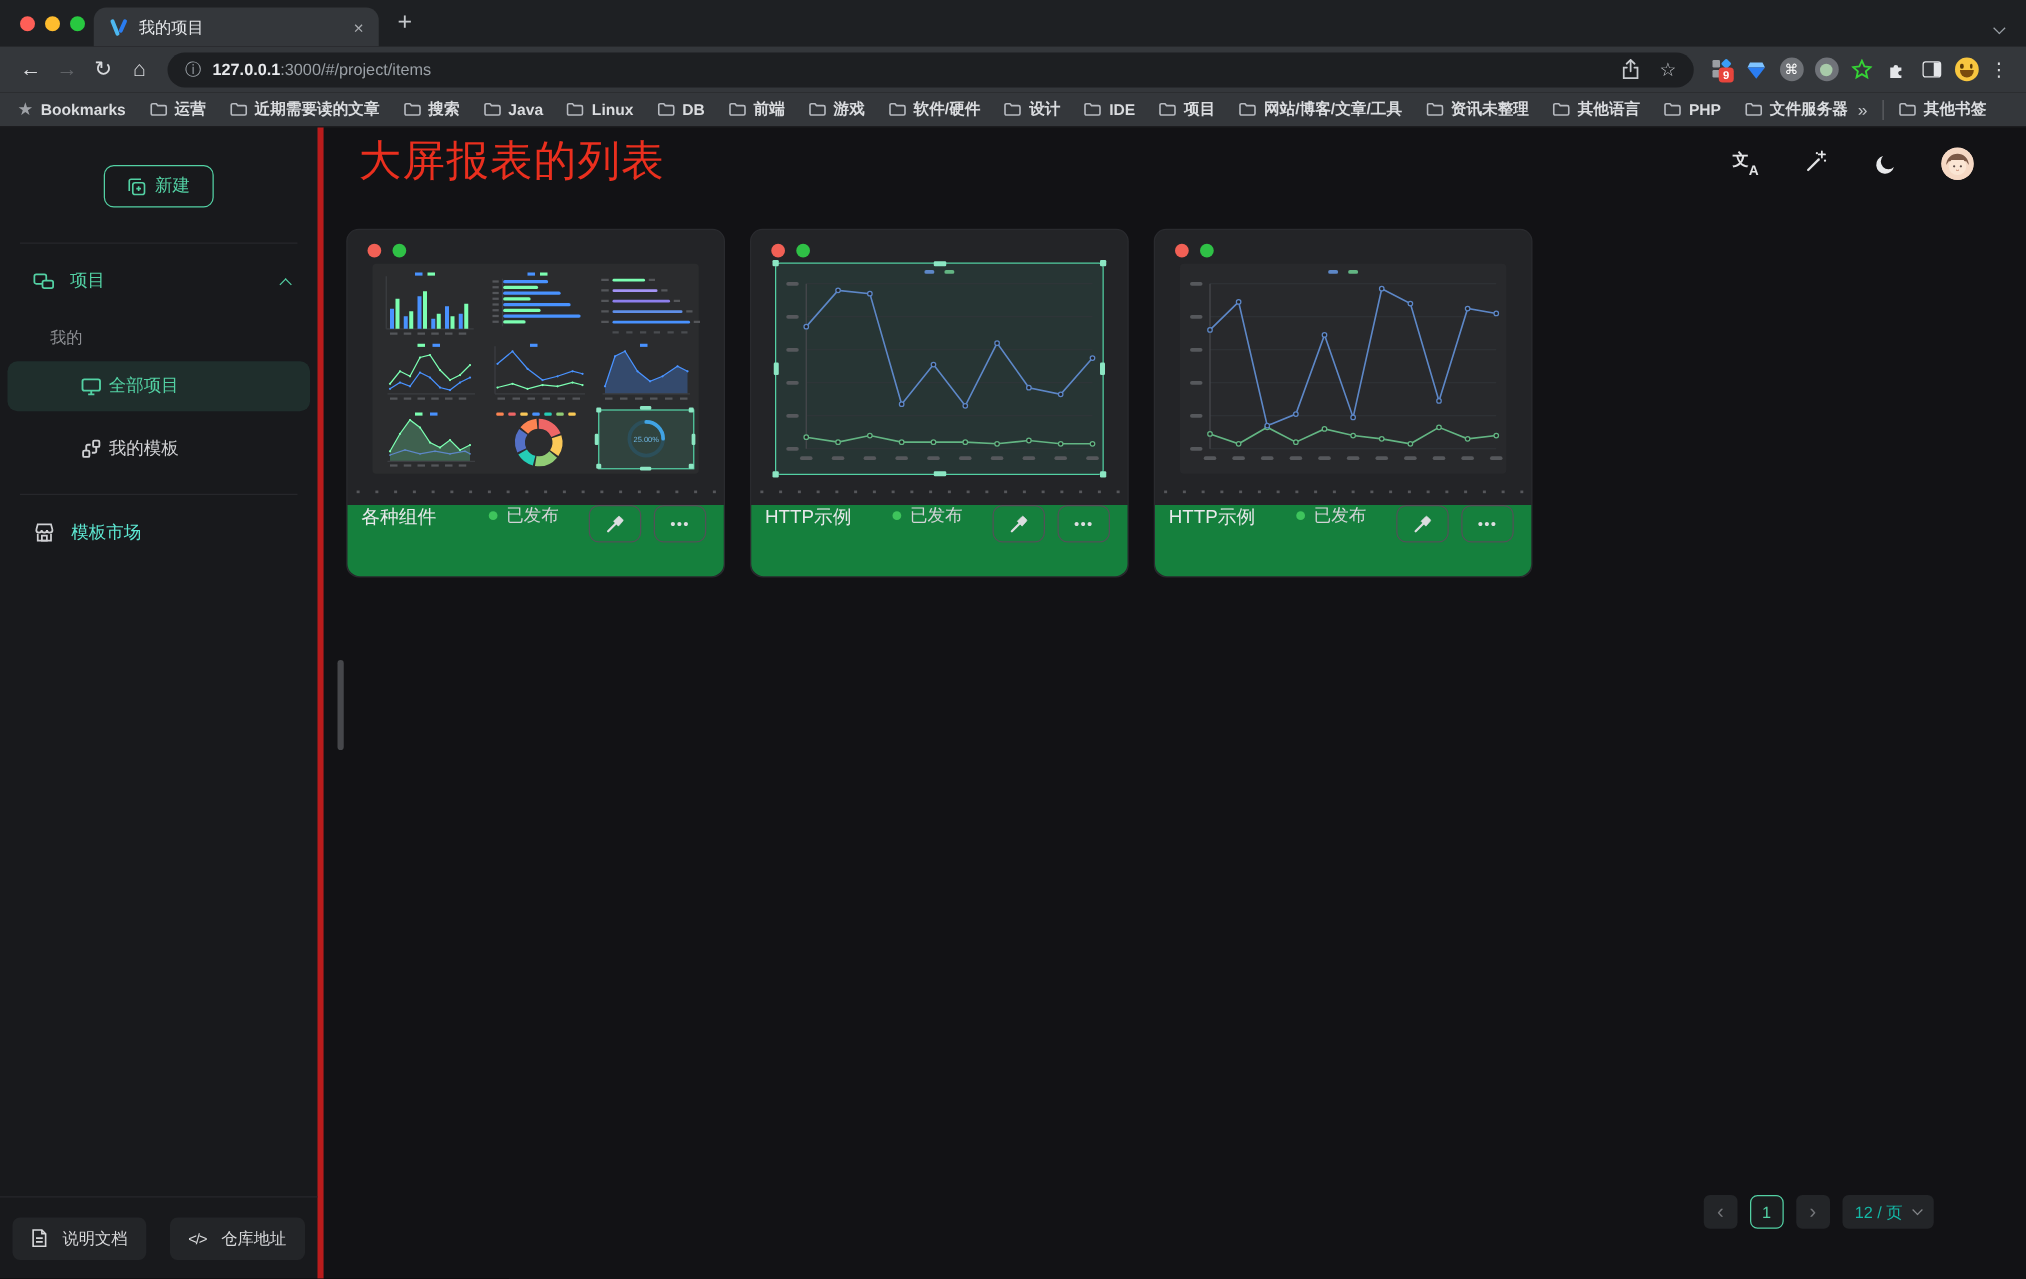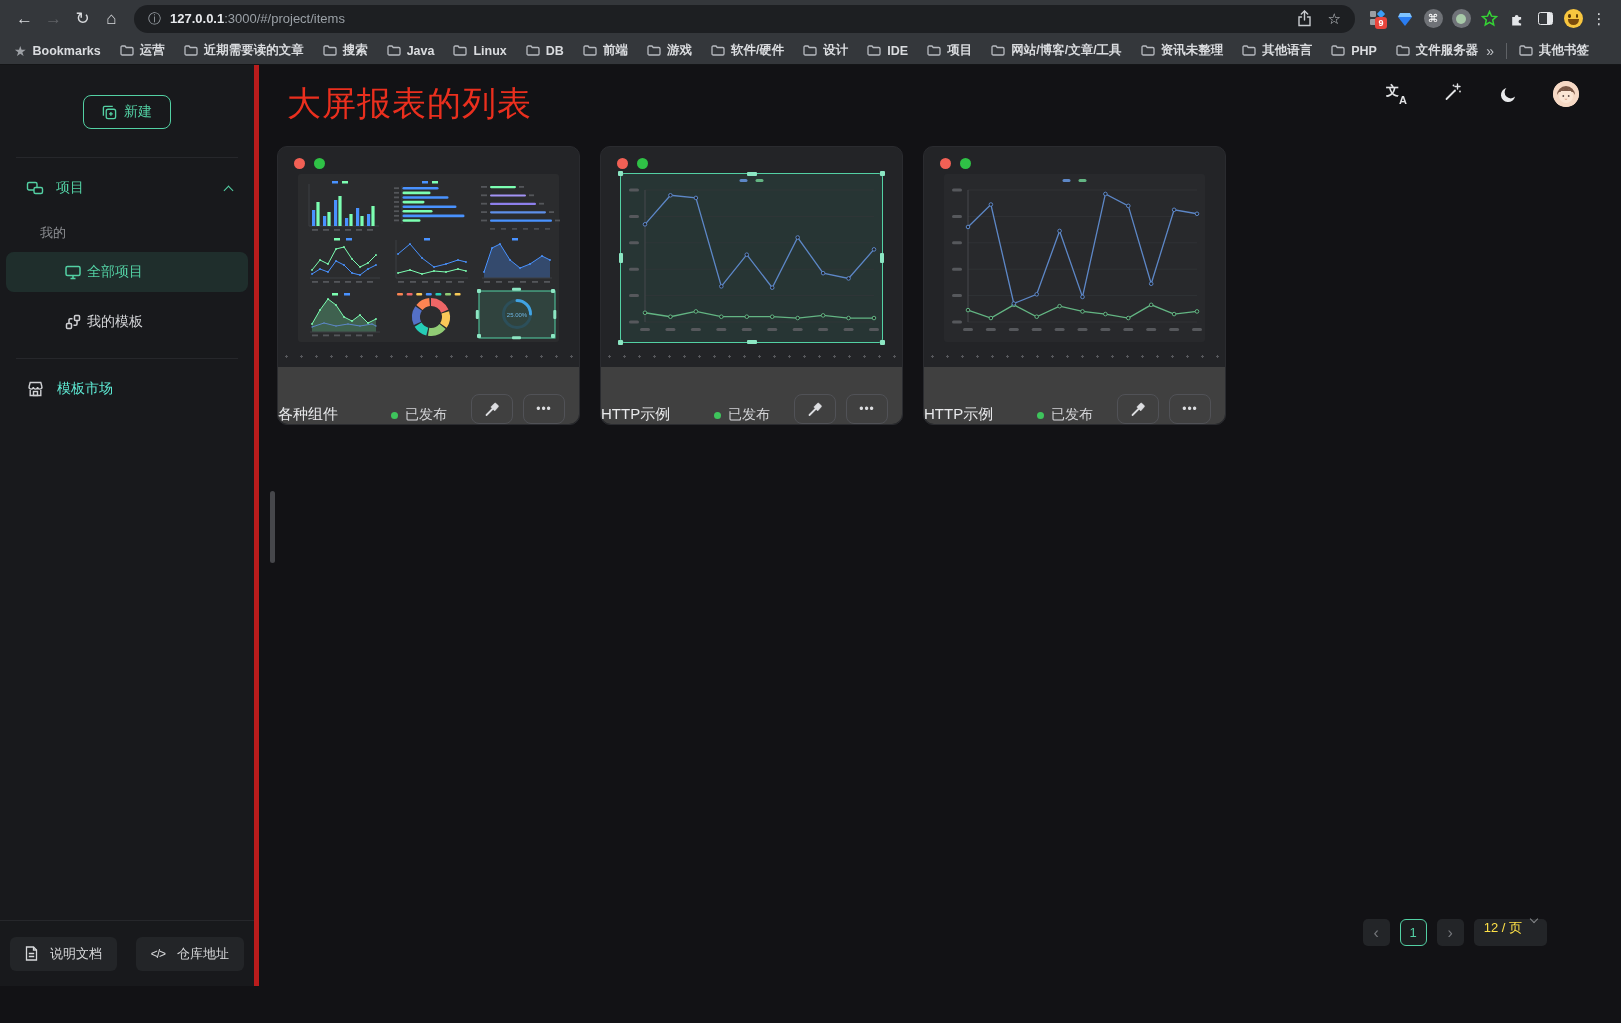--- a/index.html
+++ b/index.html
@@ -65,21 +65,21 @@
   .sb-proj .up{margin-left:auto;width:7px;height:7px;border-right:1.6px solid #53d1a4;border-bottom:1.6px solid #53d1a4;transform:rotate(-135deg);margin-top:4px}
   .sb-group{color:#8d8f93;font-size:13px;padding-left:40px;margin-top:14px}
   .sb-item{height:40px;margin:10px 6px 0;border-radius:8px;display:flex;align-items:center;gap:5px;padding-left:58px;font-size:14px;color:#d3d4d7;cursor:pointer}
   .sb-item.sel{background:rgba(83,209,164,.12);color:#53d1a4}
   .sb-market{height:44px;display:flex;align-items:center;gap:12px;padding-left:26px;color:#5eead4;font-size:14px;margin-top:8px;cursor:pointer}
   .sb-foot{position:absolute;bottom:0;left:0;right:0;border-top:1px solid #26272b;height:66px;display:flex;align-items:center;justify-content:space-between;padding:0 10px}
   .fbtn{height:34px;background:#232528;border-radius:6px;display:flex;align-items:center;gap:12px;padding:0 15px;color:#d8d9db;font-size:13px;border:none;cursor:pointer;font-family:inherit}
   .code-glyph{font-size:12px;color:#d8d9db;letter-spacing:-1px}
 
   
-  .page-title{position:absolute;left:28px;top:16px;font-size:34px;color:#ea2f1e;letter-spacing:1px}
+  .page-title{position:absolute;left:28px;top:4px;font-size:34px;color:#ea2f1e;letter-spacing:1px}
   .hdr-icons{position:absolute;right:42px;top:16px;display:flex;align-items:center;gap:37px}
   .hic{color:#e2e3e5;position:relative;cursor:pointer}
   .trans{width:20px;height:20px;position:relative;font-weight:bold}
   .trans .zh{position:absolute;left:0;top:-2px;font-size:13px}
   .trans .en{position:absolute;right:-1px;bottom:-2px;font-size:11px}
   .moon{width:16px;height:16px}
   .avatar{width:26px;height:26px;border-radius:50%;background:#f6d9c5;overflow:hidden;position:relative}
 
   
   .cards{position:absolute;left:18px;top:81px;display:flex;gap:20px}
@@ -91,39 +91,56 @@
   .preview.chart3{background:#28292c}
   .preview.sel{background:rgba(83,209,164,.10);outline:1px solid #53d1a4}
   .hd{position:absolute;background:#8ce6c3;border-radius:1px}
   .hd.tl{left:-3px;top:-3px;width:5px;height:5px}.hd.tr{right:-3px;top:-3px;width:5px;height:5px}
   .hd.bl{left:-3px;bottom:-3px;width:5px;height:5px}.hd.br{right:-3px;bottom:-3px;width:5px;height:5px}
   .hd.tm{left:50%;top:-2px;margin-left:-5px;width:10px;height:4px}
   .hd.bm{left:50%;bottom:-2px;margin-left:-5px;width:10px;height:4px}
   .hd.lm{left:-2px;top:50%;margin-top:-5px;width:4px;height:10px}
   .hd.rm{right:-2px;top:50%;margin-top:-5px;width:4px;height:10px}
   .dotrow{height:26px;margin:0 6px;background-image:radial-gradient(circle,#56575b 1.1px,transparent 1.3px);background-size:15px 5px;background-repeat:repeat-x;background-position:10px 60%}
-  .card-footer{height:60px;background:#404040;border-radius:0 0 10px 10px;display:flex;align-items:flex-end;padding:0 14px 0 0;margin-top:auto}
+  .card-footer{height:60px;background:#15803d;border-radius:0 0 10px 10px;display:flex;align-items:flex-start;padding:0 14px 0 11px;margin-top:auto}
   .c-title{font-size:15px;color:#e8e9eb}
   .c-status{margin-left:auto;display:flex;align-items:center;gap:7px;color:#d2d3d6;font-size:14px;margin-right:14px}
   .s-dot{width:7px;height:7px;border-radius:50%;background:#3ec45c}
   .c-btn{width:42px;height:30px;border:1px solid #515257;border-radius:8px;background:transparent;display:flex;align-items:center;justify-content:center;color:#dcdde0;margin-left:10px;cursor:pointer;font-size:12px;letter-spacing:1px}
 
   
   .pager{position:absolute;right:74px;bottom:40px;display:flex;align-items:center;gap:10px}
   .pg-btn{width:27px;height:27px;background:#232528;border-radius:5px;color:#74767a;display:flex;align-items:center;justify-content:center;font-size:16px;cursor:pointer}
   .pg-cur{width:27px;height:27px;border:1px solid #53d1a4;border-radius:6px;color:#53d1a4;background:#1a1c1e;display:flex;align-items:center;justify-content:center;font-size:13px;cursor:pointer}
-  .pg-size{height:27px;background:#232528;border-radius:5px;color:#fde047;display:flex;align-items:flex-start;gap:9px;padding:0 10px;font-size:13px;cursor:pointer}
+  .pg-size{height:27px;background:#232528;border-radius:5px;color:#14b8a6;display:flex;align-items:center;gap:9px;padding:0 10px;font-size:13px;cursor:pointer}
   .pg-size .chev{border-color:#85878a;width:6px;height:6px;margin-top:-3px}
   .scrollthumb{position:absolute;left:11px;top:426px;width:5px;height:72px;background:#46474b;border-radius:3px}
 </style>
 </head>
 <body>
 
 <div class="screen">
 
+  <div class="tabstrip">
+    <div class="traffic">
+      <span class="tl r"></span>
+      <span class="tl y"></span>
+      <span class="tl g"></span>
+    </div>
+    <div class="tab">
+      <svg width="16" height="14" viewBox="0 0 16 14">
+        <path d="M3 2 L7 12" stroke="#4db8f0" stroke-width="3.2" stroke-linecap="round" fill="none"></path>
+        <path d="M13 2 L9.6 9.6" stroke="#2a7cf0" stroke-width="3.2" stroke-linecap="round" fill="none"></path>
+      </svg>
+      <span class="tab-title">我的项目</span>
+      <span class="tab-close">×</span>
+    </div>
+    <span class="newtab">+</span>
+    <span class="tabsearch"><span class="chev"></span></span>
+  </div>
 
   <div class="toolbar">
     <span class="tb-ic">←</span>
     <span class="tb-ic dim">→</span>
     <span class="tb-ic">↻</span>
     <span class="tb-ic">⌂</span>
     <div class="omnibox">
       <span class="omni-info">ⓘ</span>
       <span><b class="u-host">127.0.0.1</b><span class="u-rest">:3000/#/project/items</span></span>
       <span class="omni-right">

